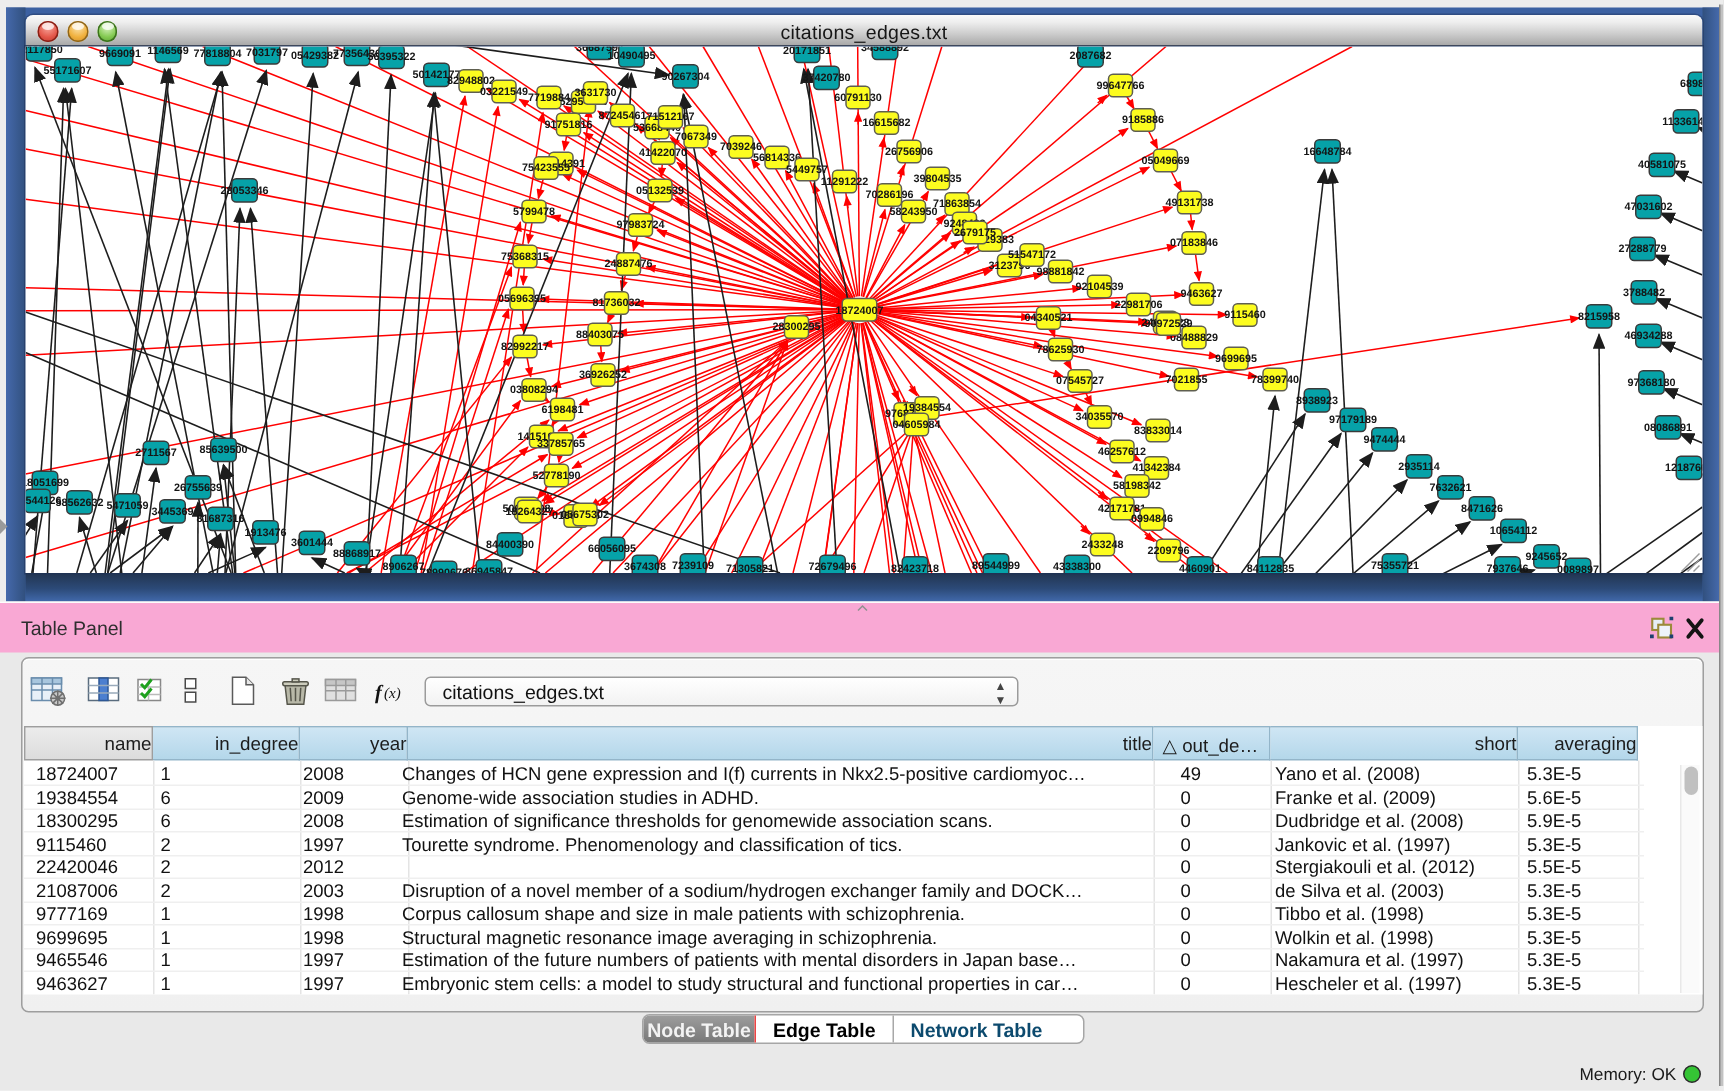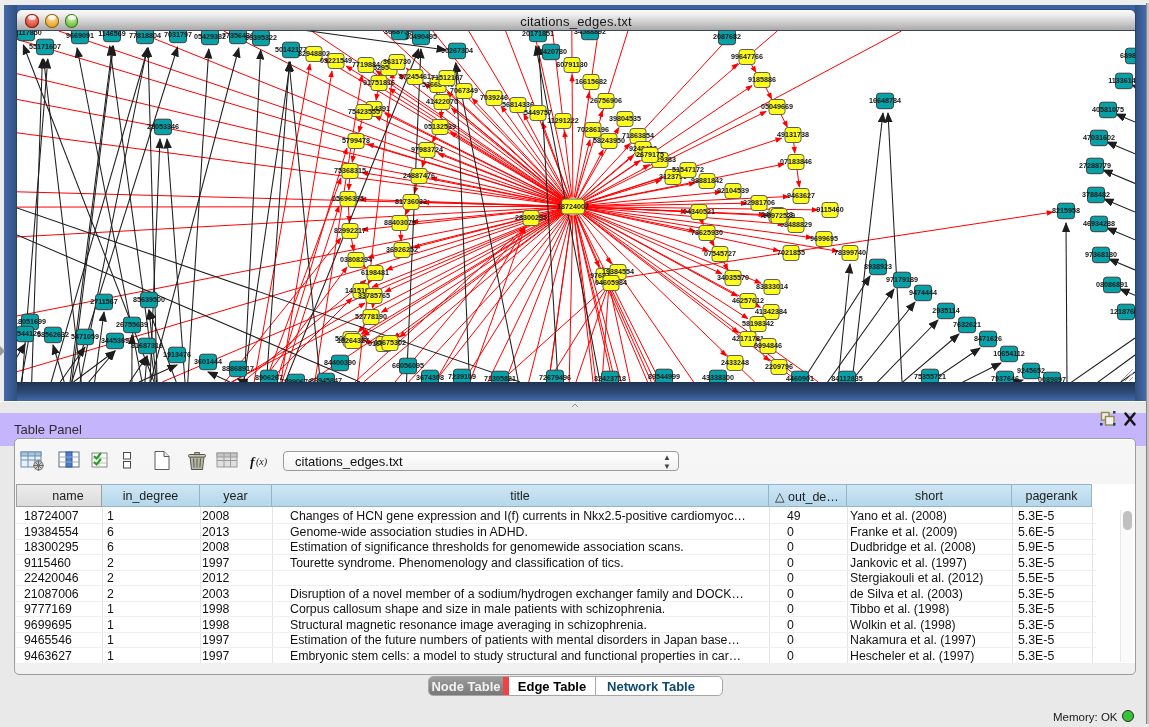--- a/index.html
+++ b/index.html
@@ -30,68 +30,68 @@
 
 #lstrip { left:0; top:5px; width:4px; height:396px; background:#ededed; }
 #larrow { left:0px; top:346px; width:0; height:0; border-left:5px solid #9a9a9a;
   border-top:5px solid transparent; border-bottom:5px solid transparent; }
 
 #rstrip { left:1146px; top:0px; width:3px; height:724px;
   background:#c2c2c2; border-left:1px solid #878787; }
 
 #panel { left:0; top:401px; width:1146px; height:326px; background:#e9e9e9;
   border-top:1px solid #fdfdfd; }
-#phead { left:0; top:11px; width:100%; height:33px; background:#c4b5fd;text-align:center; }
+#phead { left:0; top:0; width:100%; height:33px; background:#f9a8d4;text-align:center; }
 #phead .t { position:absolute; left:14px; top:9px; font-size:13px; color:#2e2e2e; }
 #splitter { left:570px; top:1px; width:10px; height:5px; }
 #whitebox { left:14px; top:36px; width:1122px; height:237px; background:linear-gradient(#f6f6f6,#f0f0f0);
   border:1px solid #9e9e9e; border-radius:5px;
   box-shadow:inset 0 1px 0 #fff; }
 
 #toolbar { left:18px; top:45px; height:26px; }
 #combo { left:283px; top:49px; width:396px; height:20px; background:linear-gradient(#ffffff,#f2f2f2);
   border:1px solid #9b9b9b; border-radius:4px; font-size:13px; color:#111;
   padding:2px 0 0 11px; }
 #combo .arr { position:absolute; right:7px; top:1px; font-size:8px; color:#444; line-height:9px; text-align:center; }
 
 #tbl { left:16px; top:82px; width:1119px; height:179px; background:#fff; overflow:hidden; }
 .th { position:absolute; top:0; height:23px; background:linear-gradient(#cfe6f4,#b4d7ea);
   border-right:1px solid #93b5c9; border-bottom:1px solid #93b5c9; border-top:1px solid #93b5c9;
-  font-size:12.5px; color:#1c1c1c; text-align:center; padding-top:4px; }
+  font-size:12.5px; color:#1c1c1c; text-align:right; padding-top:4px; }
 #th0 { left:0px; width:86px; text-indent:18px; background:linear-gradient(#ececec,#dcdcdc); border-left:1px solid #9e9e9e;
   border-right:1px solid #9e9e9e; border-top:1px solid #9e9e9e; border-bottom:1px solid #9e9e9e; }
 #th1 { left:86px; width:98px; }
 #th2 { left:184px; width:72px; }
 #th3 { left:256px; width:497px; }
 #th4 { left:753px; width:78px; text-align:left; padding-left:6px; }
 #th5 { left:831px; width:165px; }
 #th6 { left:996px; width:80px; }
 .colline { position:absolute; top:23px; height:156px; width:1px; background:#e4e4e4; }
 .tr { position:absolute; left:0; width:1080px; height:15.5px; font-size:12.3px; color:#111;
   border-bottom:1px solid #efefef; white-space:nowrap; }
 .tr span { position:absolute; top:0.5px; overflow:hidden; }
 .c0 { left:8px; width:78px; }
 .c1 { left:91px; width:90px; }
 .c2 { left:186px; width:68px; }
-.c3 { left:274px; width:492px; }
+.c3 { left:252px; width:492px; }
 .c4 { left:755px; width:74px;padding-left:16px; }
 .c5 { left:834px; width:160px; }
 .c6 { left:1002px; width:74px; }
 
 #sbar { left:1120px; top:108px; width:13px; height:152px; background:#fafafa;
   border-left:1px solid #e8e8e8; }
 #sthumb { position:absolute; left:2px; top:1px; width:9px; height:19px; background:#c0c0c0;
   border-radius:5px; }
 
 #tabs { left:428px; top:274px; width:295px; height:20px; border:1px solid #a6a6a6;
   border-radius:5px; background:#fff; display:flex; font-size:13px; font-weight:700; }
 #tabs .seg { height:100%; text-align:center; padding-top:2px; }
 #seg0 { width:74px; background:linear-gradient(#9d9d9d,#787878); color:#f3f3f3;
   border-radius:4px 0 0 4px; font-weight:700; }
-#seg1 { width:92px; color:#000; border-left:6px solid #ef4444; }
+#seg1 { width:92px; color:#000; border-left:1px solid #ef4444; }
 #seg2 { width:111px; color:#0c4a6e; border-left:1px solid #a8a8a8; }
 
 #mem { left:1053px; top:309px; font-size:11.5px; color:#1a1a1a; }
 #memdot { left:1122px; top:308px; width:12px; height:12px; border-radius:50%;
   background:#35c435; border:1.5px solid #2b2b2b; }
 #topstrip { left:0; top:0; width:1149px; height:3px; background:#ededed; }
 </style></head>
 <body>
 <div class="abs" id="desktop">
   <div class="abs" id="lblue"></div>
@@ -716,41 +716,41 @@
     </g>
   </svg>
   <div class="abs" id="combo">citations_edges.txt<span class="arr">▲<br>▼</span></div>
   <div class="abs" id="tbl">
     <div class="th" id="th0">name</div>
     <div class="th" id="th1">in_degree</div>
     <div class="th" id="th2">year</div>
     <div class="th" id="th3">title</div>
     <div class="th" id="th4">△ out_de…</div>
     <div class="th" id="th5">short</div>
-    <div class="th" id="th6">pagerank</div>
+    <div class="th" id="th6">averaging</div>
     <div class="colline" style="left:86px"></div>
     <div class="colline" style="left:184px"></div>
     <div class="colline" style="left:256px"></div>
     <div class="colline" style="left:753px"></div>
     <div class="colline" style="left:831px"></div>
     <div class="colline" style="left:996px"></div>
     <div class="colline" style="left:1076px"></div>
     <div class="tr" style="top:24.5px">
         <span class="c0">18724007</span>
         <span class="c1">1</span>
         <span class="c2">2008</span>
         <span class="c3">Changes of HCN gene expression and I(f) currents in Nkx2.5‑positive cardiomyoc…</span>
         <span class="c4">49</span>
         <span class="c5">Yano et al. (2008)</span>
         <span class="c6">5.3E-5</span>
       </div>
 <div class="tr" style="top:40.0px">
         <span class="c0">19384554</span>
         <span class="c1">6</span>
-        <span class="c2">2013</span>
+        <span class="c2">2009</span>
         <span class="c3">Genome‑wide association studies in ADHD.</span>
         <span class="c4">0</span>
         <span class="c5">Franke et al. (2009)</span>
         <span class="c6">5.6E-5</span>
       </div>
 <div class="tr" style="top:55.5px">
         <span class="c0">18300295</span>
         <span class="c1">6</span>
         <span class="c2">2008</span>
         <span class="c3">Estimation of significance thresholds for genomewide association scans.</span>

